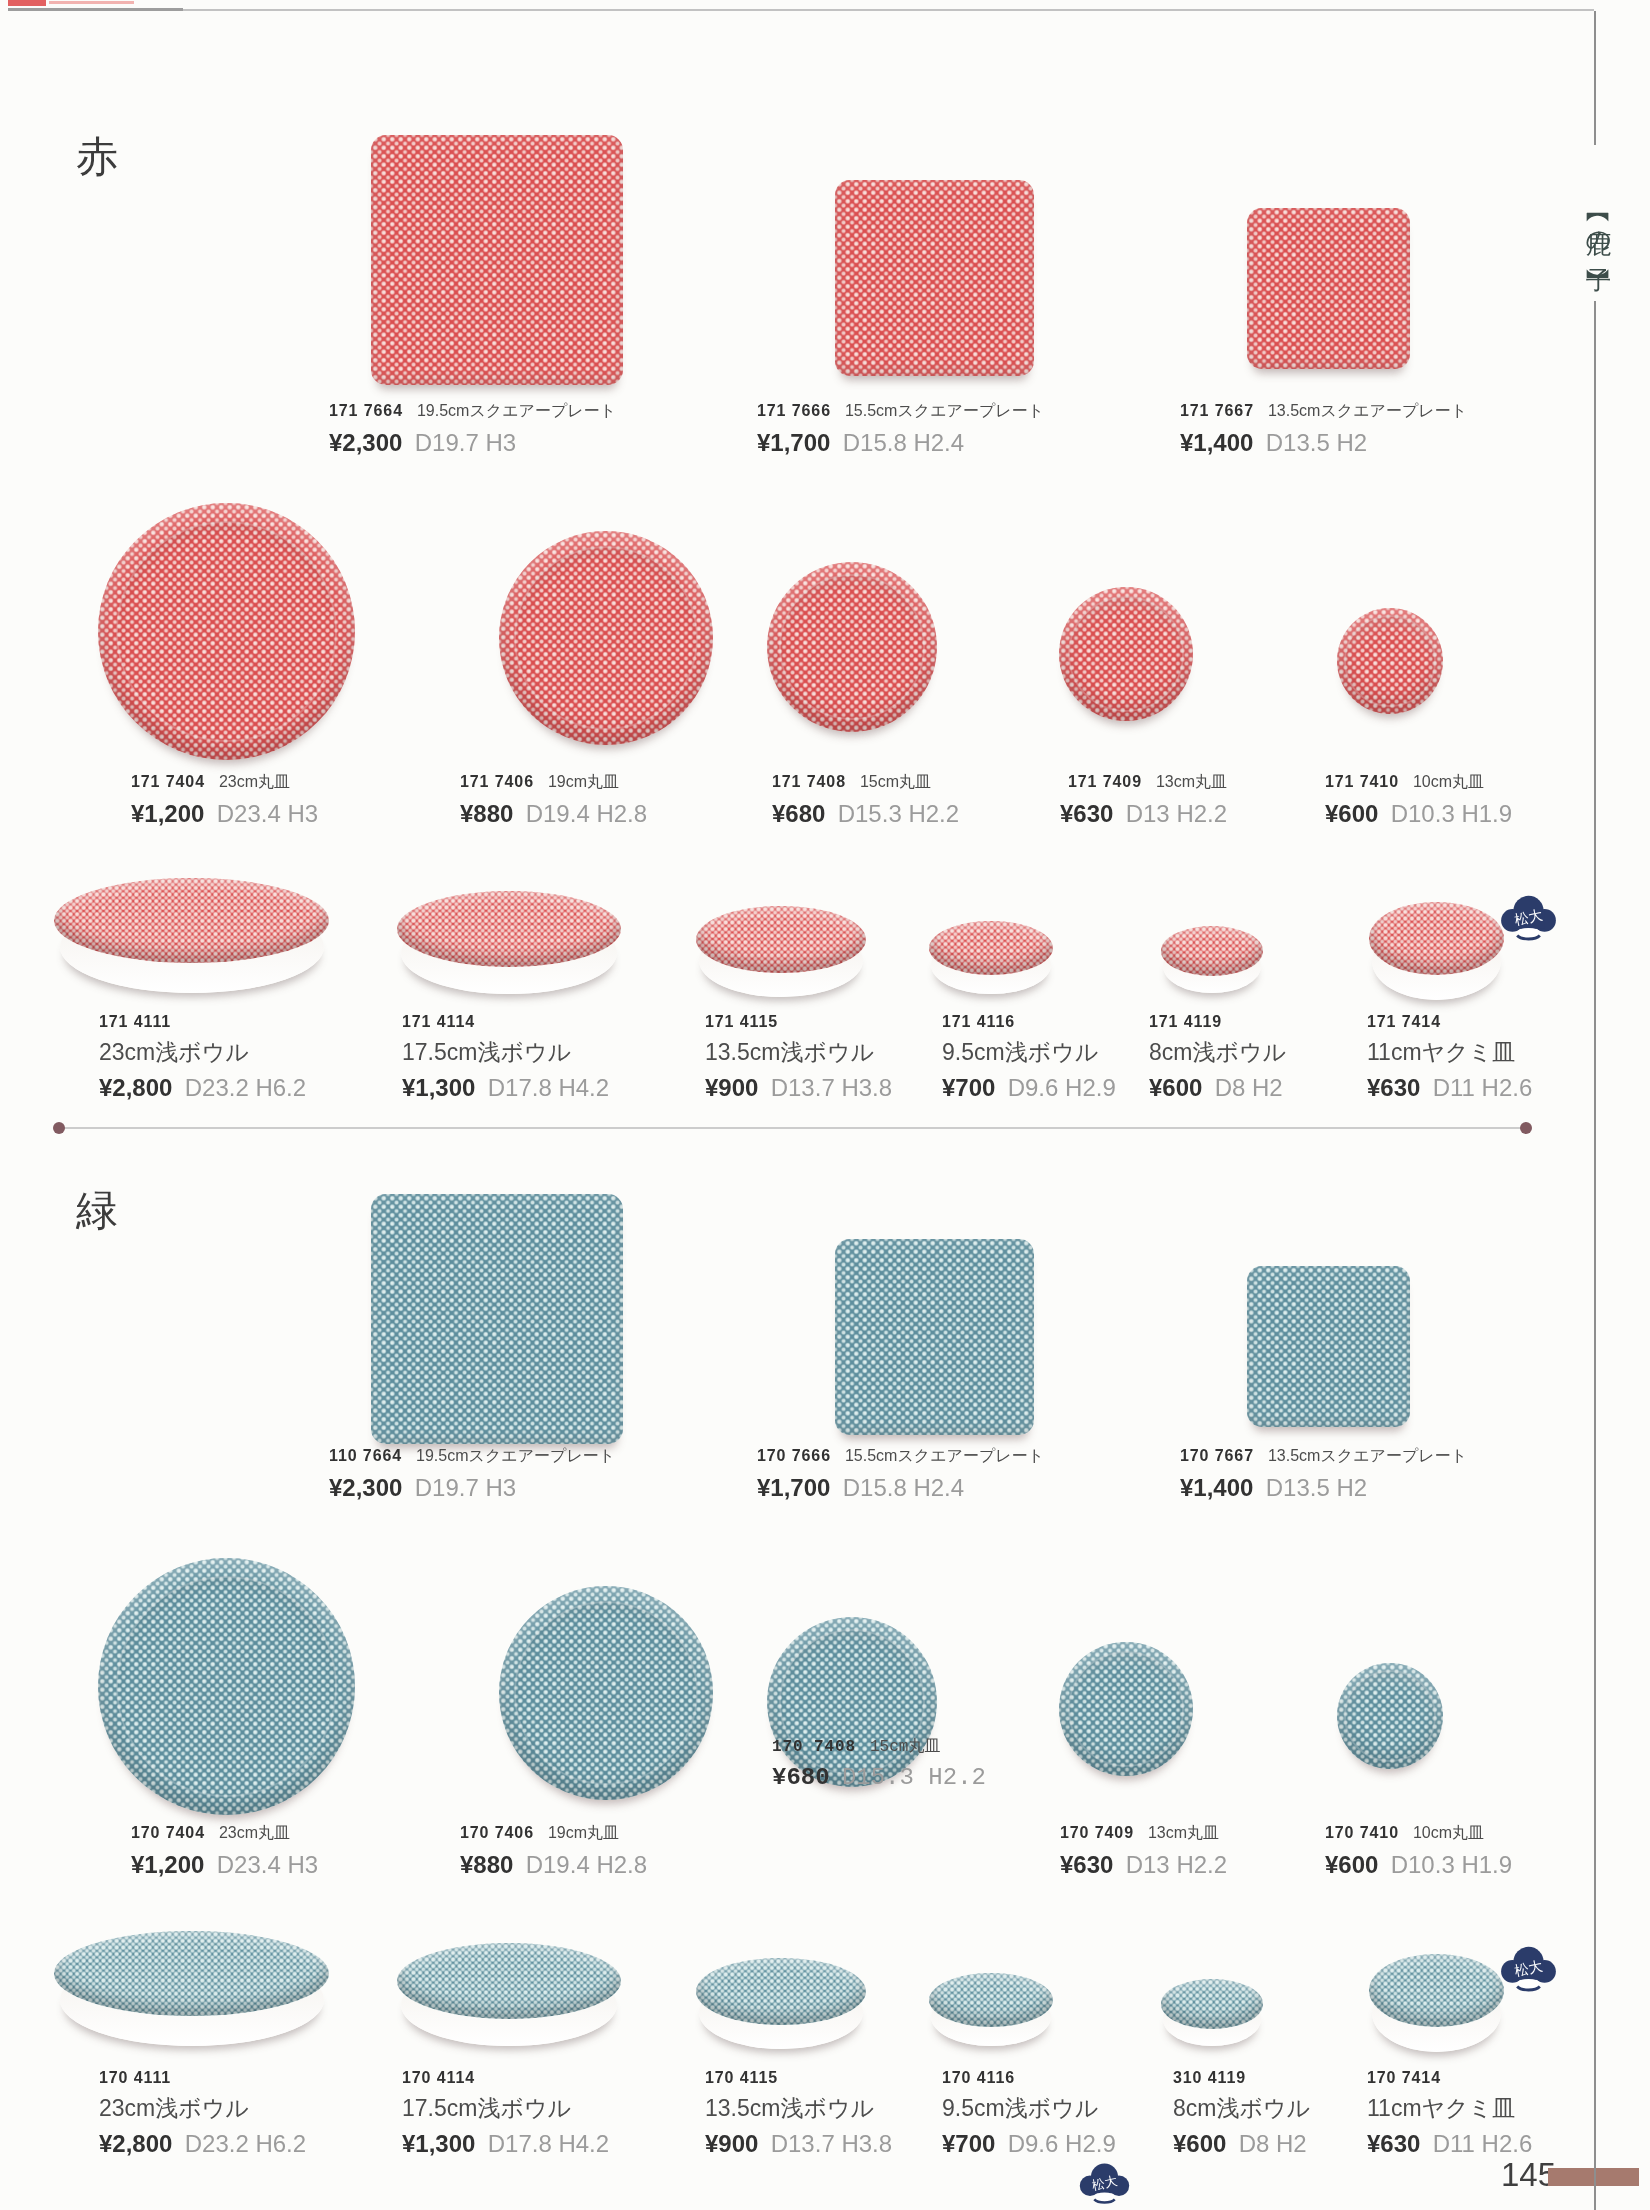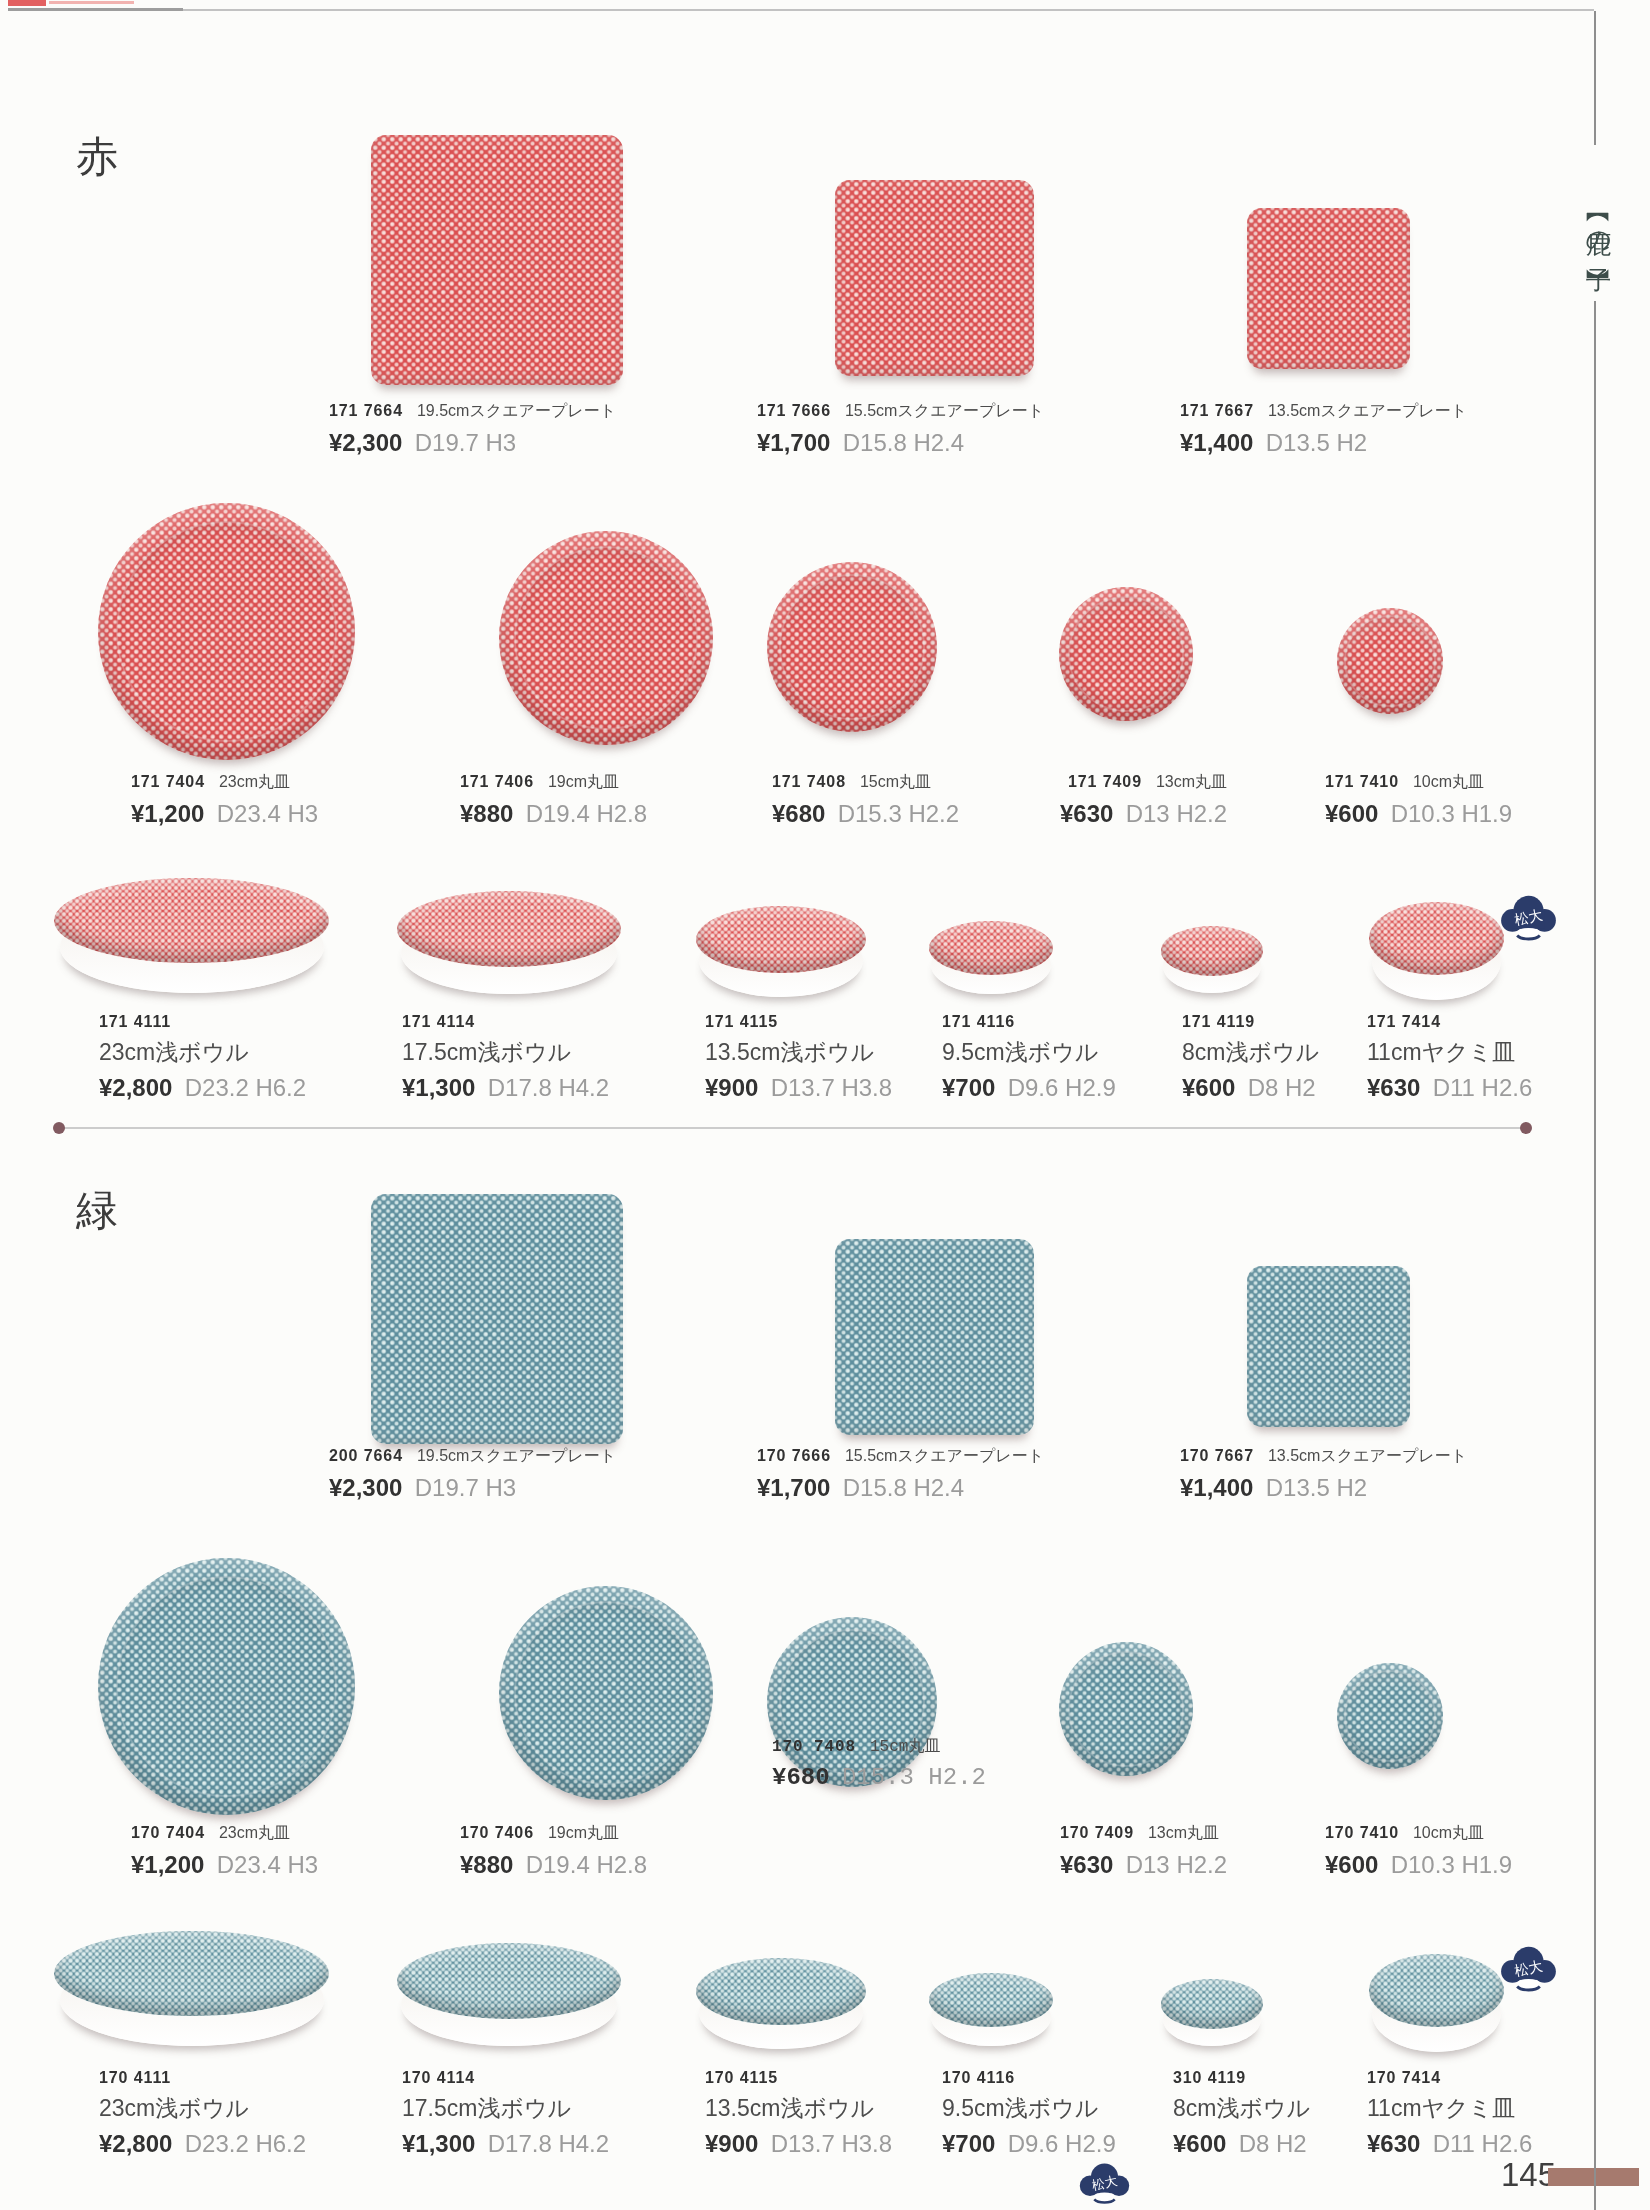--- a/index.html
+++ b/index.html
@@ -169,21 +169,21 @@
   <div class="label" style="left:705px;top:1013px;">
     <div class="l1"><span class="code">171 4115</span></div>
     <div class="lname">13.5cm浅ボウル</div>
     <div class="l2"><span class="price">¥900</span><span class="dims">D13.7 H3.8</span></div>
   </div>
   <div class="label" style="left:942px;top:1013px;">
     <div class="l1"><span class="code">171 4116</span></div>
     <div class="lname">9.5cm浅ボウル</div>
     <div class="l2"><span class="price">¥700</span><span class="dims">D9.6 H2.9</span></div>
   </div>
-  <div class="label" style="left:1182px;top:1013px;">
+  <div class="label" style="left:1149px;top:1013px;">
     <div class="l1"><span class="code">171 4119</span></div>
     <div class="lname">8cm浅ボウル</div>
     <div class="l2"><span class="price">¥600</span><span class="dims">D8 H2</span></div>
   </div>
   <div class="label" style="left:1367px;top:1013px;">
     <div class="l1"><span class="code">171 7414</span></div>
     <div class="lname">11cmヤクミ皿</div>
     <div class="l2"><span class="price">¥630</span><span class="dims">D11 H2.6</span></div>
   </div>
 
@@ -191,21 +191,21 @@
   <div class="divdot" style="left:53px;"></div>
   <div class="divdot" style="left:1520px;"></div>
 
   <div class="heading" style="top:1183px;">緑</div>
 
   <div class="sq pat-teal" style="left:371px;top:1194px;width:252px;height:250px;"></div>
   <div class="sq pat-teal" style="left:835px;top:1239px;width:199px;height:196px;"></div>
   <div class="sq pat-teal" style="left:1247px;top:1266px;width:163px;height:161px;"></div>
 
   <div class="label" style="left:329px;top:1446px;">
-    <div class="l1"><span class="code">200 7664</span><span class="desc">19.5cmスクエアープレート</span></div>
+    <div class="l1"><span class="code">110 7664</span><span class="desc">19.5cmスクエアープレート</span></div>
     <div class="l2"><span class="price">¥2,300</span><span class="dims">D19.7 H3</span></div>
   </div>
   <div class="label" style="left:757px;top:1446px;">
     <div class="l1"><span class="code">170 7666</span><span class="desc">15.5cmスクエアープレート</span></div>
     <div class="l2"><span class="price">¥1,700</span><span class="dims">D15.8 H2.4</span></div>
   </div>
   <div class="label" style="left:1180px;top:1446px;">
     <div class="l1"><span class="code">170 7667</span><span class="desc">13.5cmスクエアープレート</span></div>
     <div class="l2"><span class="price">¥1,400</span><span class="dims">D13.5 H2</span></div>
   </div>

